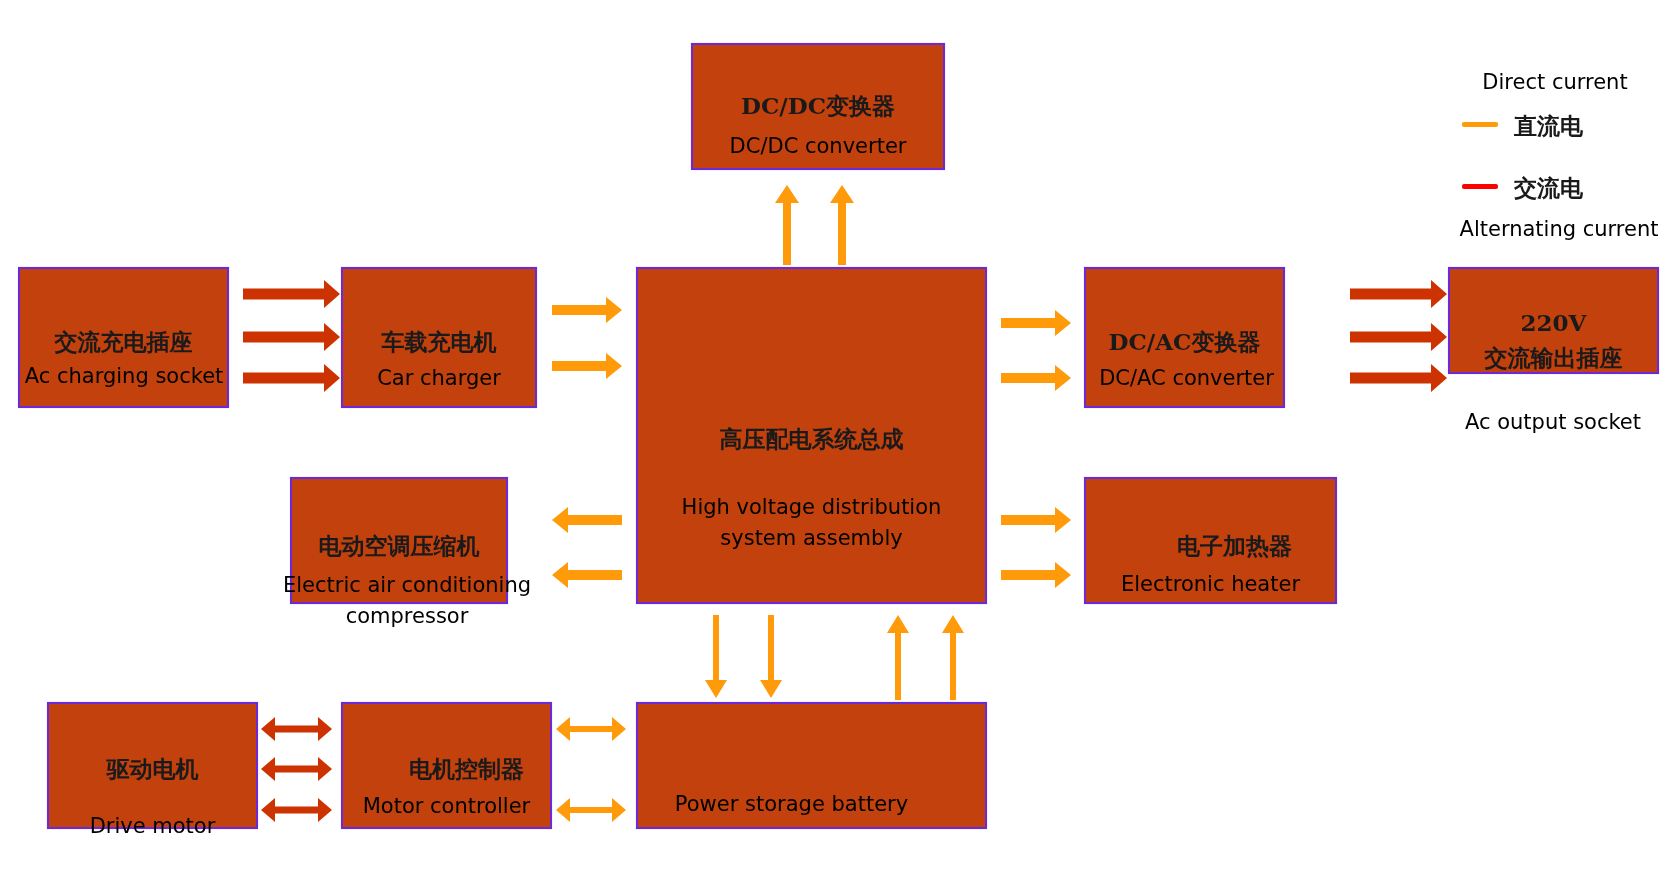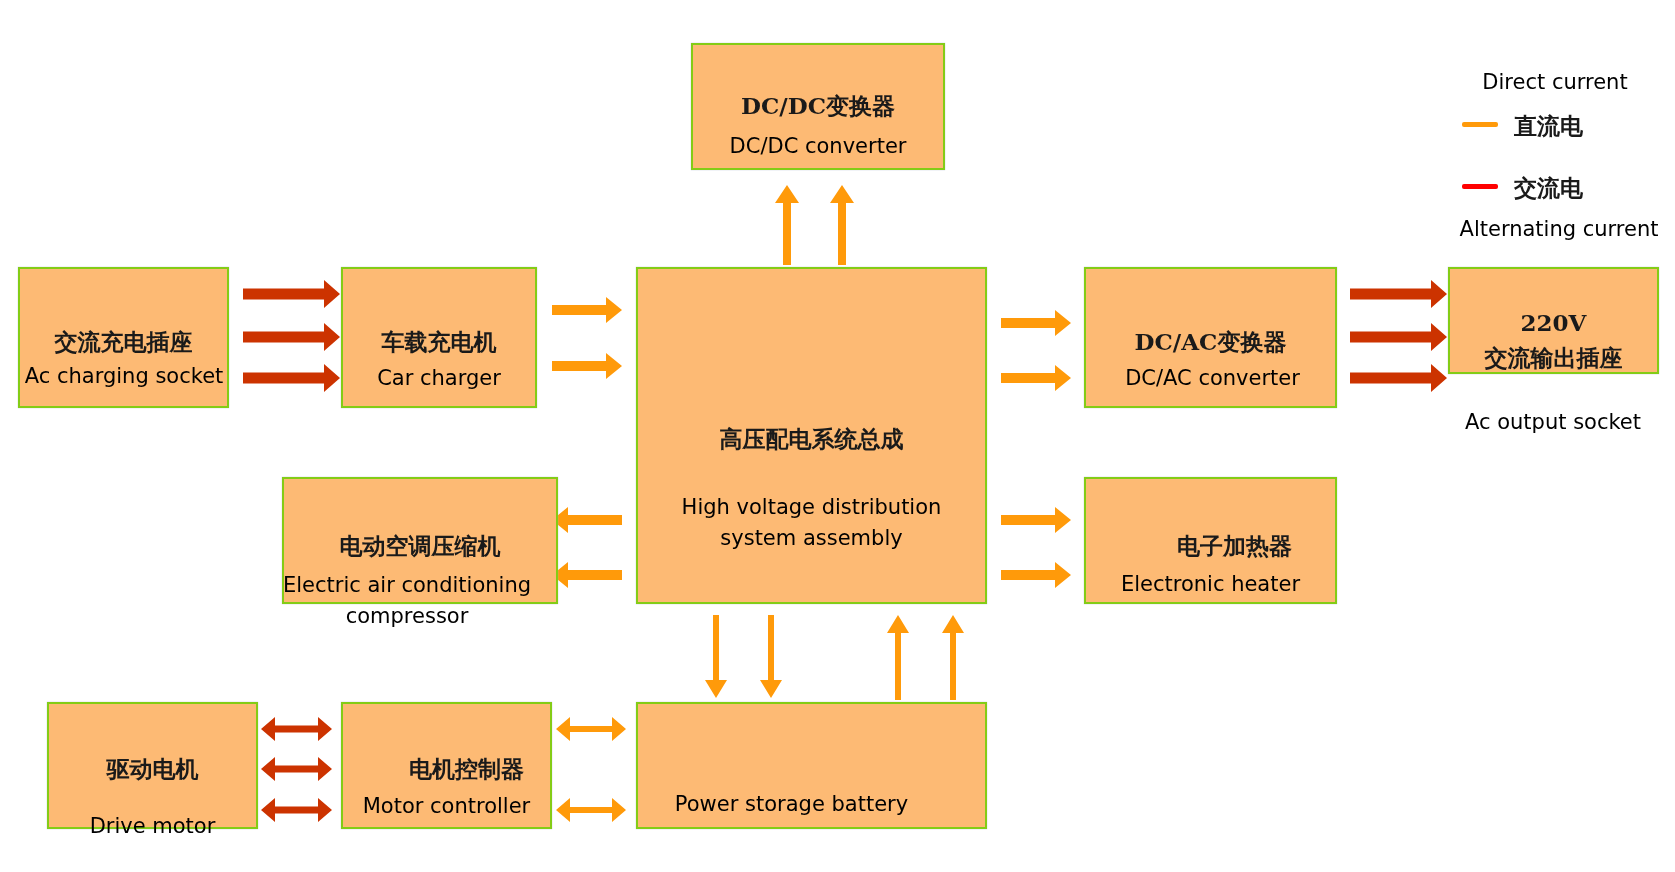--- a/index.html
+++ b/index.html
@@ -1,19 +1,19 @@
 <!DOCTYPE html>
 <html><head>
 <meta charset="utf-8">
 <style>
   html, body { margin: 0; padding: 0; background: #ffffff; }
   body { width: 1675px; height: 872px; position: relative; overflow: hidden;
          font-family: "DejaVu Sans", "Liberation Sans", sans-serif; color: #000; }
-  .box { position: absolute; box-sizing: border-box; border: 2px solid #84cc16;
-         background: #fdba74; box-shadow: 0 0 1px #a9b9cf; }
+  .box { position: absolute; box-sizing: border-box; border: 2px solid #6d28d9;
+         background: #c2410c; box-shadow: 0 0 1px #a9b9cf; }
   .txt { position: absolute; text-align: center; white-space: nowrap; }
   .zh { font-family: "DejaVu Serif", "Liberation Serif", serif; font-weight: bold;
         font-size: 23px; color: #1a1a1a; letter-spacing: 0px; }
   .en { font-family: "DejaVu Sans", "Liberation Sans", sans-serif; font-size: 21px; color: #000; }
   svg#arrows { position: absolute; left: 0; top: 0; }
   .legend-line { position: absolute; height: 5px; width: 36px; border-radius: 2px; }
 </style>
 </head>
 <body>
 
@@ -59,32 +59,32 @@
   <div class="txt zh" style="left:0;right:0;top:58px;">车载充电机</div>
   <div class="txt en" style="left:0;right:0;top:97px;">Car charger</div>
 </div>
 
 <div class="box" style="left:636px;top:267px;width:351px;height:337px;">
   <div class="txt zh" style="left:0;right:0;top:155px;">高压配电系统总成</div>
   <div class="txt en" style="left:0;right:0;top:226px;">High voltage distribution</div>
   <div class="txt en" style="left:0;right:0;top:257px;">system assembly</div>
 </div>
 
-<div class="box" style="left:1084px;top:267px;width:253px;height:141px;">
+<div class="box" style="left:1084px;top:267px;width:201px;height:141px;">
   <div class="txt zh" style="left:0;right:0;top:58px;">DC/AC变换器</div>
   <div class="txt en" style="left:4px;right:0;top:97px;">DC/AC converter</div>
 </div>
 
 <div class="box" style="left:1448px;top:267px;width:211px;height:107px;">
   <div class="txt zh" style="left:0;right:0;top:40px;">220V</div>
   <div class="txt zh" style="left:0;right:0;top:74px;">交流输出插座</div>
 </div>
 <div class="txt en" style="left:1438px;width:230px;top:410px;">Ac output socket</div>
 
-<div class="box" style="left:282px;top:477px;width:276px;height:127px;">
+<div class="box" style="left:290px;top:477px;width:218px;height:127px;">
   <div class="txt zh" style="left:0;right:0;top:52px;">电动空调压缩机</div>
 </div>
 <div class="txt en" style="left:262px;width:290px;top:573px;">Electric air conditioning</div>
 <div class="txt en" style="left:262px;width:290px;top:604px;">compressor</div>
 
 <div class="box" style="left:1084px;top:477px;width:253px;height:127px;">
   <div class="txt zh" style="left:0;right:0;top:52px;padding-left:48px;">电子加热器</div>
   <div class="txt en" style="left:0;right:0;top:93px;">Electronic heater</div>
 </div>
 

